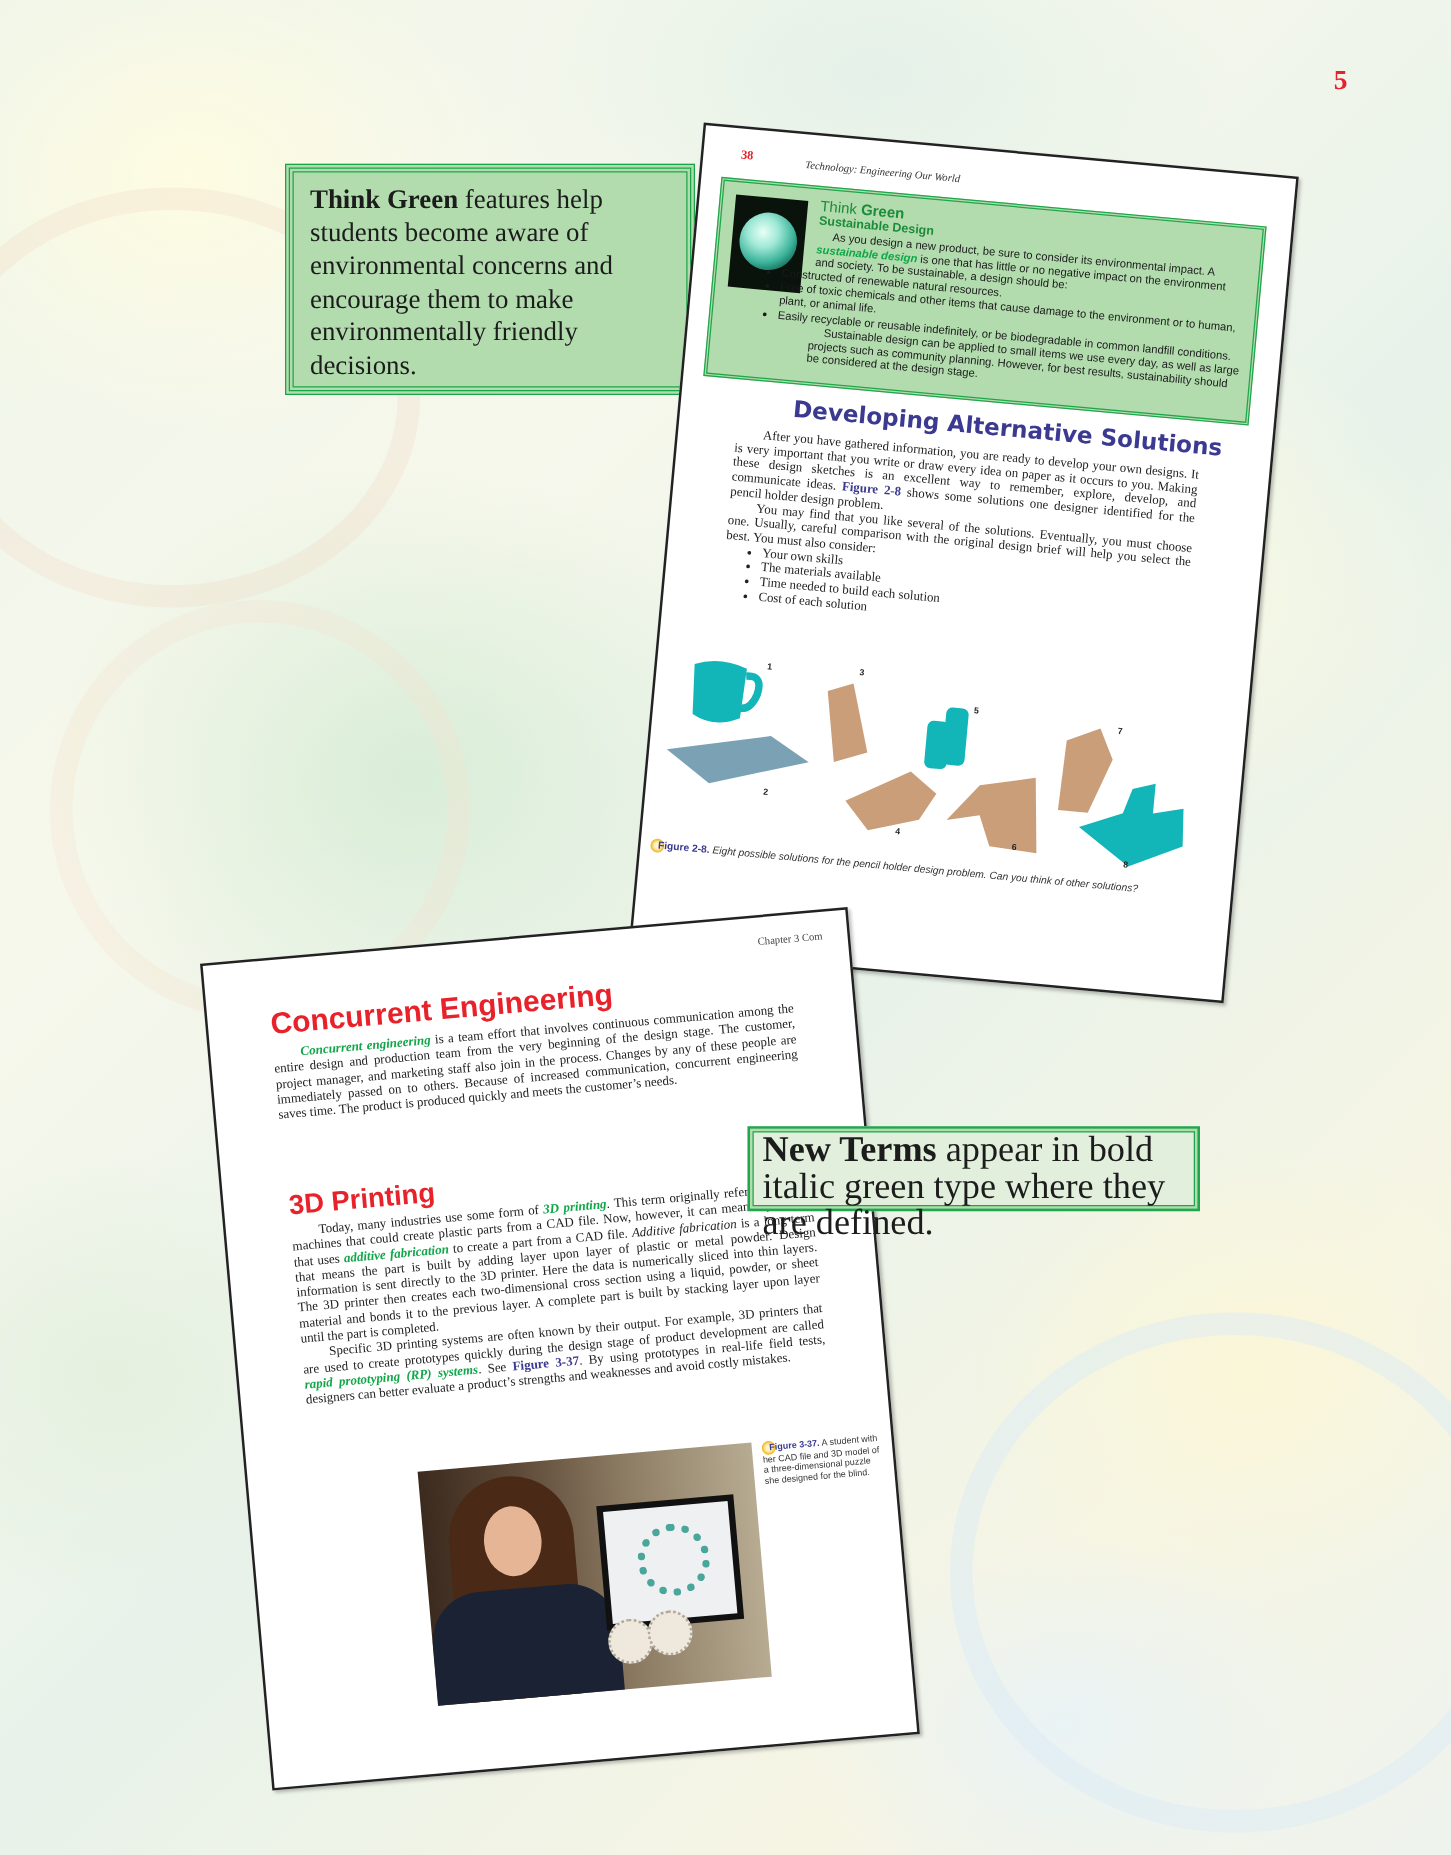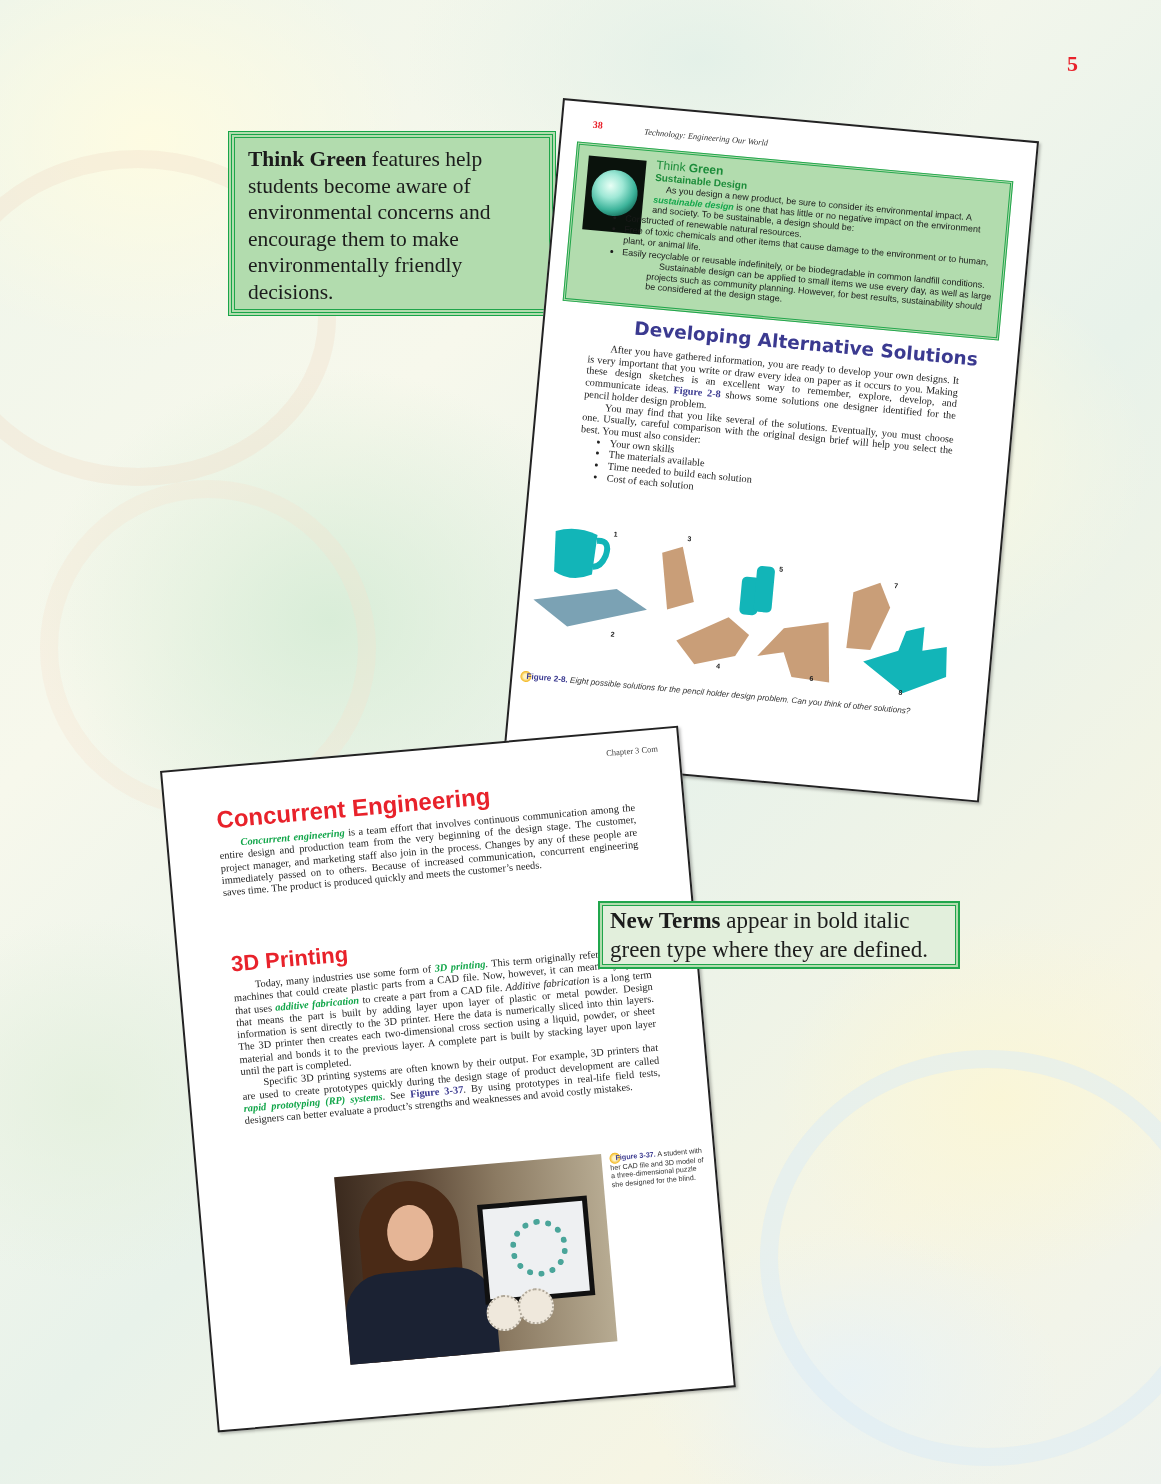--- a/index.html
+++ b/index.html
@@ -19,21 +19,21 @@
   .swirl { position:absolute; border-radius:50%; border:18px solid rgba(240,220,200,0.35); pointer-events:none; }
 
   .page-number { position:absolute; left:1067px; top:51px; color:#e8222b; font-family:"Liberation Serif", serif; font-weight:bold; font-size:22px; }
 
   .callout {
     position:absolute; background:#b2dcae; border:3px double #1fa54a;
     box-shadow: inset 0 0 0 2px #b2dcae, inset 0 0 0 3px #1fa54a;
     color:#1c1c1c; font-family:"Liberation Serif", serif;
   }
   .callout-think { left:228px; top:131px; width:328px; height:185px; font-size:21.5px; line-height:26.5px; padding:11px 10px 0 16px; box-sizing:border-box; border:4px double #18a548; }
-  .callout-terms { left:598px; top:901px; width:362px; height:68px; background:#e2efdc; border:2px solid #20a64c; font-size:23px; line-height:29px; padding:3px 10px 0 10px; box-sizing:border-box; }
+  .callout-terms { left:598px; top:901px; width:362px; height:68px; background:#e2efdc; border:2px solid #20a64c; font-size:29px; line-height:29px; padding:3px 10px 0 10px; box-sizing:border-box; }
   .callout b { font-weight:bold; }
 
   
   .page { position:absolute; background:#fff; border:2px solid #222; box-shadow: 2px 2px 3px rgba(0,0,0,0.25); }
   .page-top { left:534px; top:118px; width:474px; height:660px; transform: rotate(5.2deg); transform-origin:0 0; left:563px; top:98px; }
   .page-bottom { left:160px; top:726px; width:516px; height:660px; transform: rotate(-5deg); transform-origin:0 0; left:160px; top:771px; }
 
   .hdr-num { position:absolute; left:30px; top:16px; color:#e8222b; font-weight:bold; font-size:10px; font-family:"Liberation Serif", serif; }
   .hdr-title { position:absolute; left:82px; top:19px; font-style:italic; font-size:8.5px; color:#333; font-family:"Liberation Serif", serif; }
 

